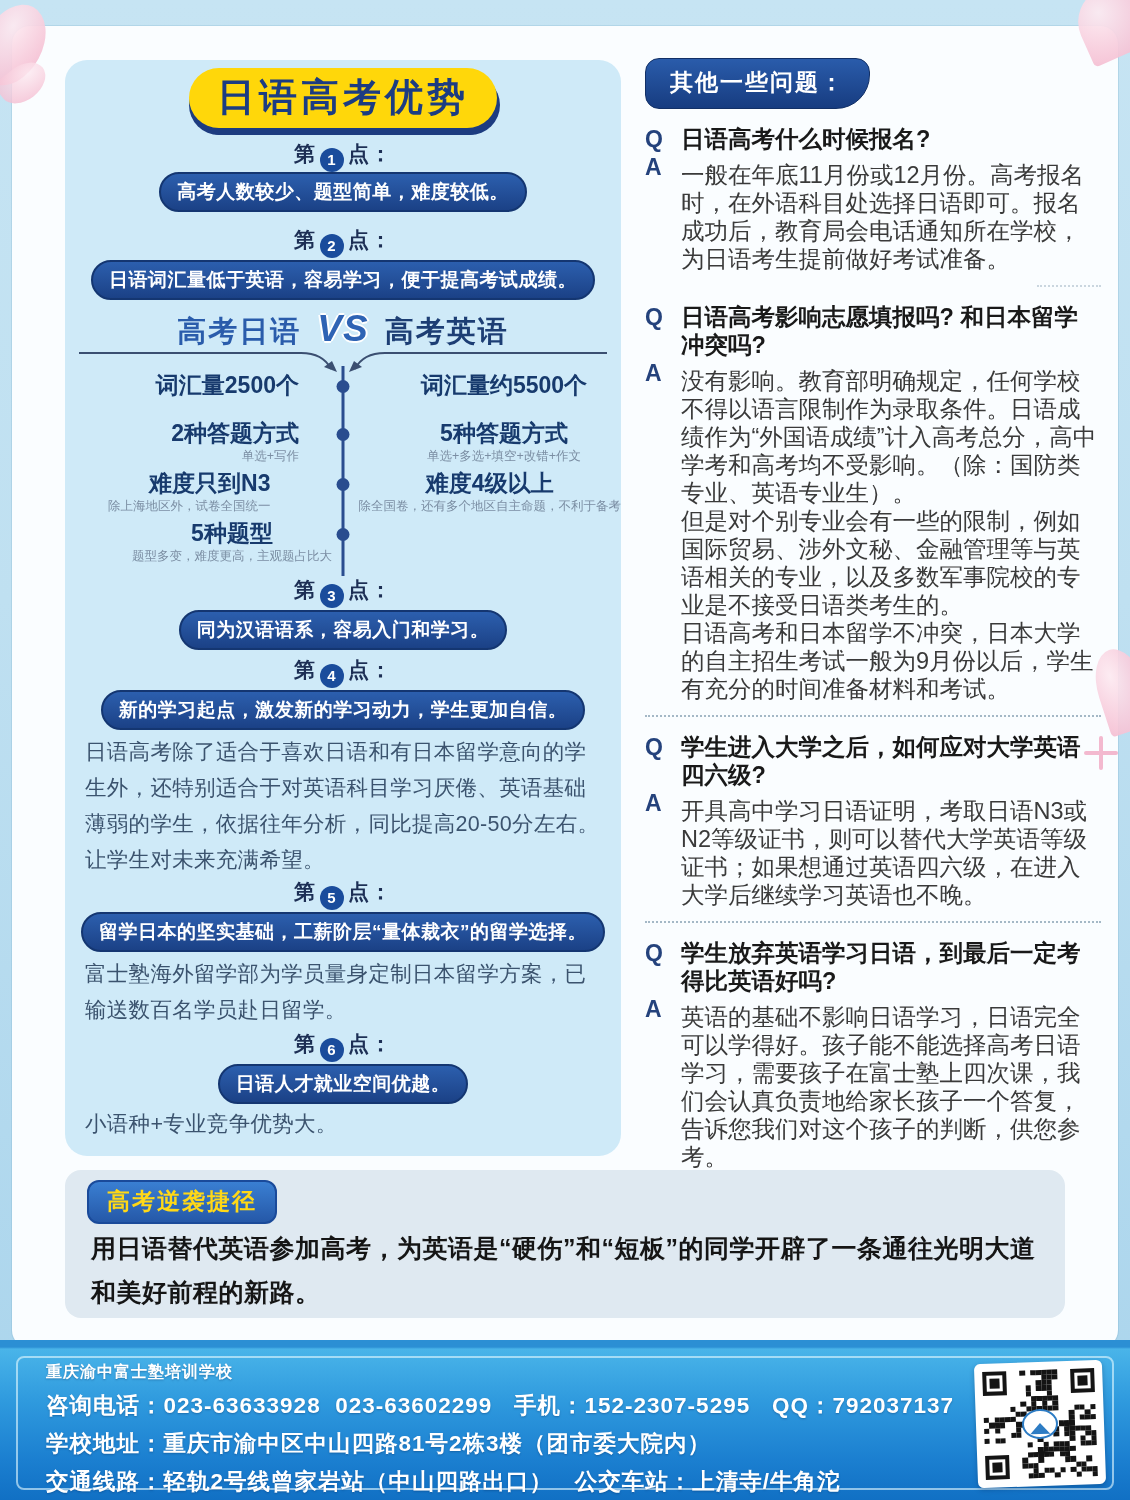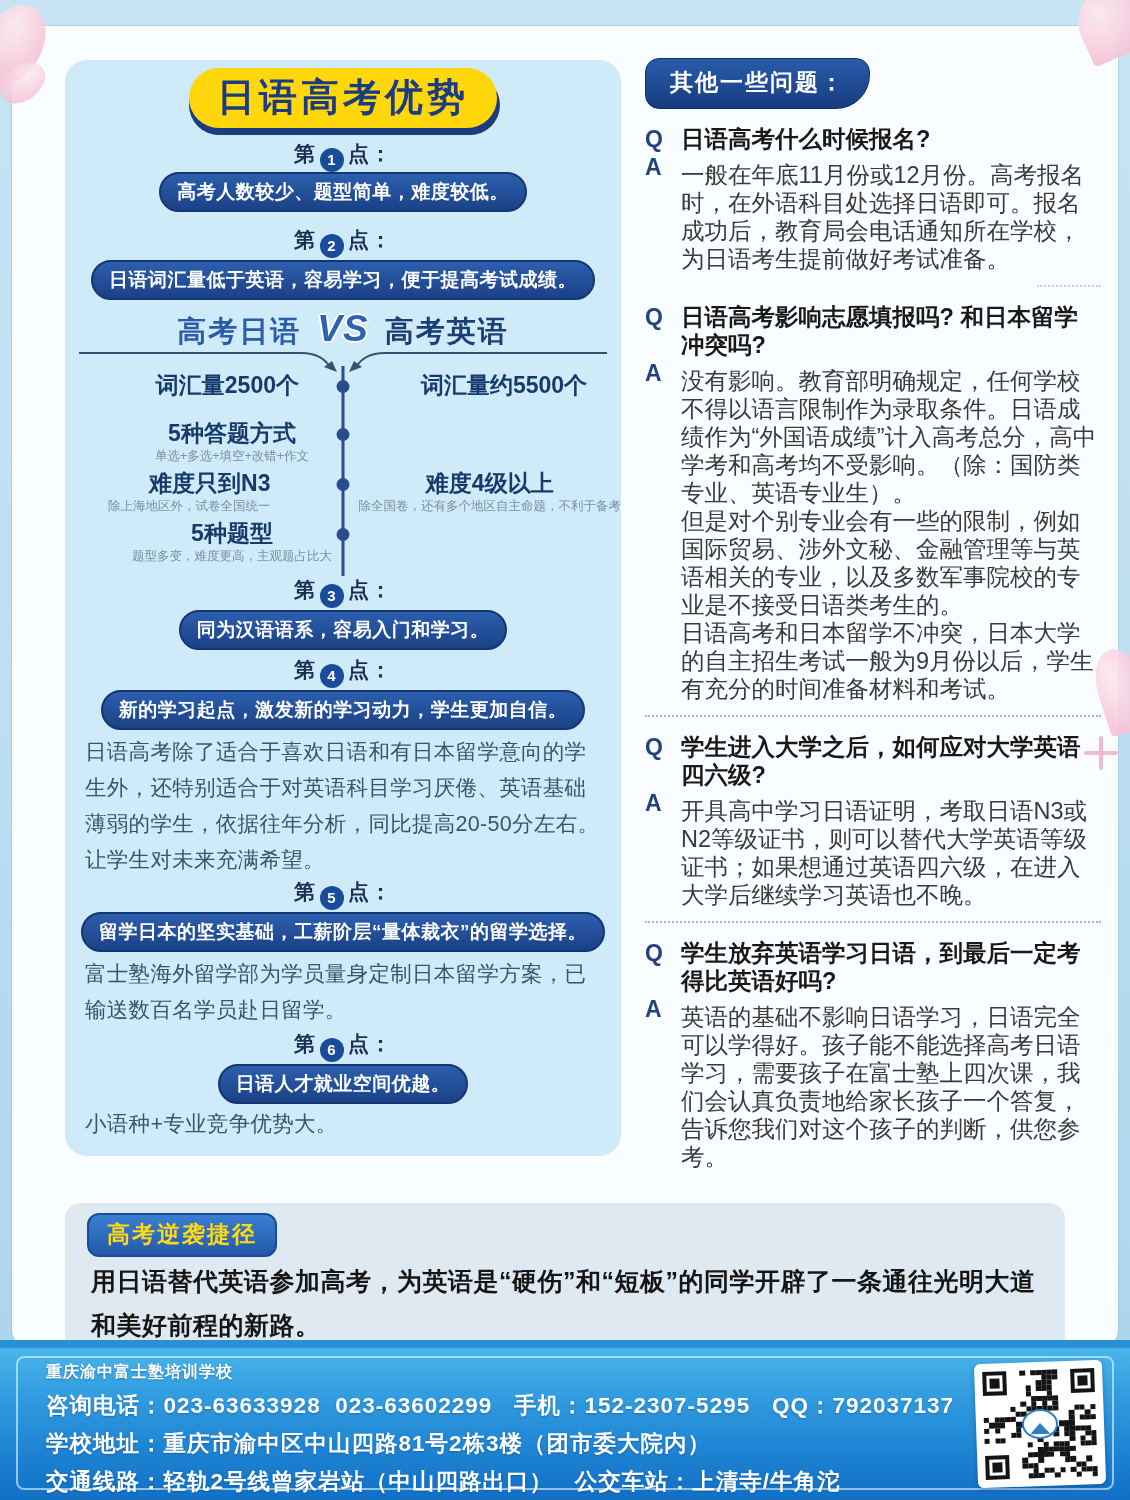--- a/index.html
+++ b/index.html
@@ -75,21 +75,21 @@
     padding:12px 24px 14px;border-radius:14px 14px 34px 14px;border:1px solid #123066;}
   .qa-item{margin-top:16px;}
   .qa-row{display:flex;gap:12px;}
   .qa-letter{flex:none;width:24px;font-size:23px;font-weight:bold;color:#24427c;line-height:28px;}
   .qa-q{font-size:23.5px;font-weight:bold;color:#191919;line-height:28px;letter-spacing:0;}
   .qa-a{font-size:23.5px;color:#3a3a3a;line-height:28px;white-space:pre-line;margin-top:8px;}
   .qa-sep{border:none;border-top:2px dotted #a4b8c6;margin:12px 0 0;}
   .qa-sep.short{width:64px;margin-left:auto;opacity:.55;}
 
   
-  .bottom-panel{position:absolute;left:65px;top:1203px;width:1000px;height:148px;
+  .bottom-panel{position:absolute;left:65px;top:1170px;width:1000px;height:148px;
     background:#dfe9f1;border-radius:16px;}
   .shortcut-badge{position:absolute;left:22px;top:10px;display:inline-block;
     background:linear-gradient(180deg,#3a7fd2,#2558a8);border:2px solid #1a4a9a;
     color:#ffd816;font-size:23px;font-weight:bold;letter-spacing:2px;line-height:1;
     padding:8px 18px 9px;border-radius:12px;}
   .shortcut-text{position:absolute;left:26px;right:26px;top:56px;
     font-size:25px;font-weight:bold;color:#151515;line-height:44px;letter-spacing:.5px;}
 
   
   .footer{position:absolute;left:0;top:1340px;width:1130px;height:160px;
@@ -168,20 +168,24 @@
       <div class="vs-cell l">
         <div class="vs-main">词汇量2500个</div>
       </div>
       <div class="vs-dot"></div>
       <div class="vs-cell r">
         <div class="vs-main">词汇量约5500个</div>
       </div>
     </div>
 
     <div class="vs-row h50">
+      <div class="vs-cell l">
+        <div class="vs-main">2种答题方式</div>
+        <div class="vs-sub">单选+写作</div>
+      </div>
       <div class="vs-dot"></div>
       <div class="vs-cell r">
         <div class="vs-main">5种答题方式</div>
         <div class="vs-sub">单选+多选+填空+改错+作文</div>
       </div>
     </div>
 
     <div class="vs-row h50">
       <div class="vs-cell l">
         <div class="vs-main">难度只到N3</div>

